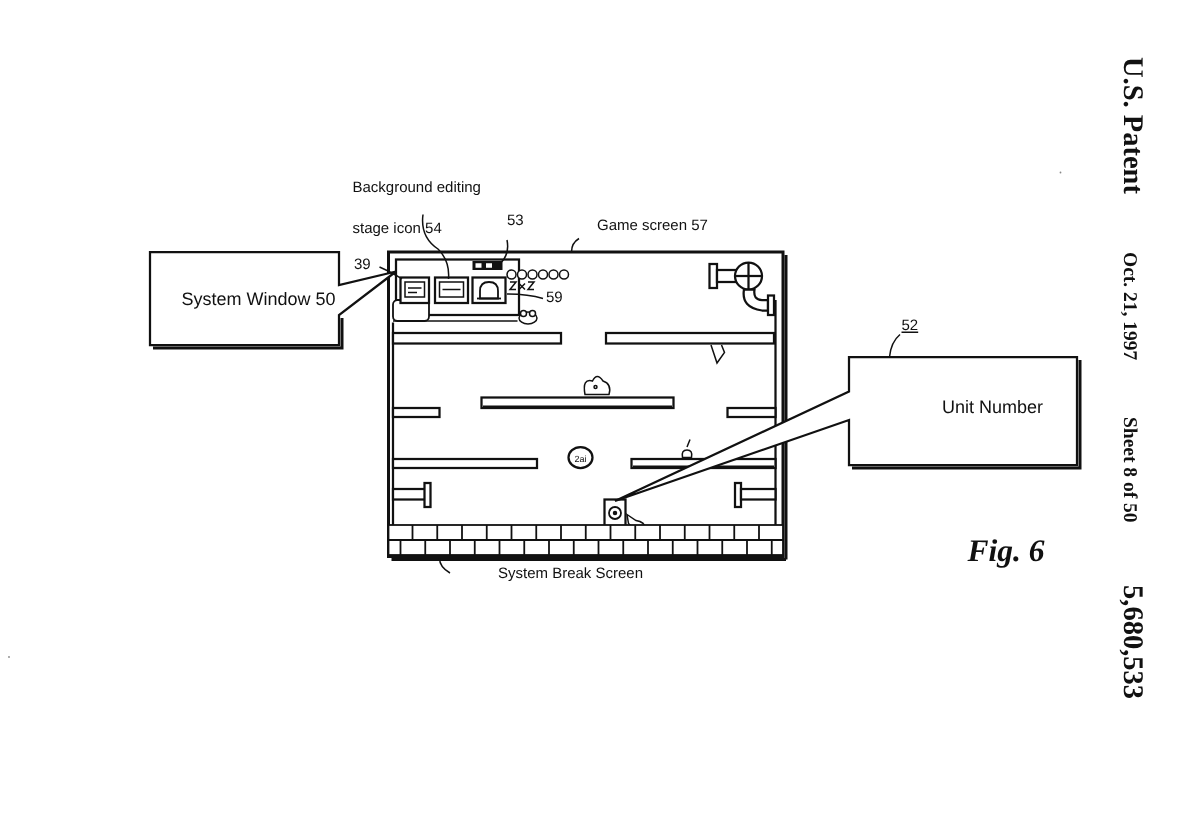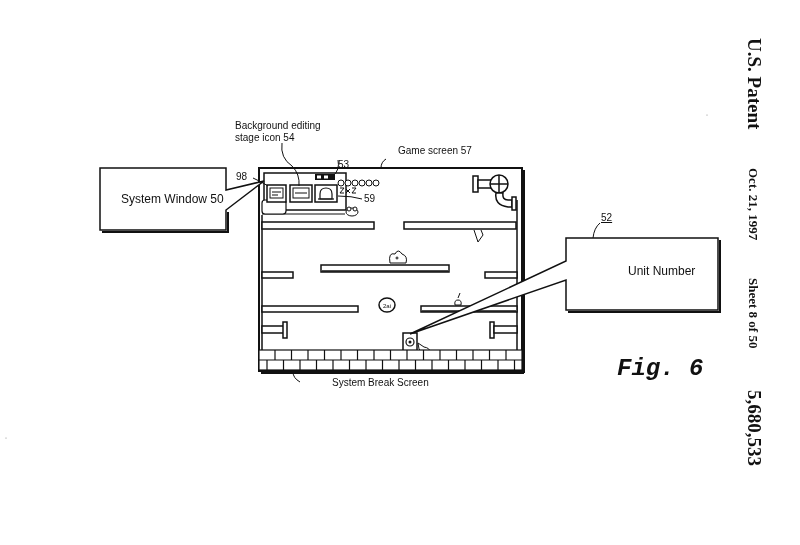--- a/index.html
+++ b/index.html
@@ -1,21 +1,21 @@
 <!DOCTYPE html>
 <html><head>
 <meta charset="utf-8">
 <style>
   html, body { margin: 0; padding: 0; background: #ffffff; }
   body { width: 800px; height: 545px; position: relative; overflow: hidden; font-family: "Liberation Sans", sans-serif; color: #111; }
   .abs { position: absolute; }
   .label { font-size: 10px; color: #111; white-space: nowrap; }
   .vtext { position: absolute; transform: rotate(90deg); transform-origin: left top; font-family: "Liberation Serif", serif; white-space: nowrap; color: #111; }
   .callout-text { position: absolute; font-size: 12px; white-space: nowrap; }
-  .fig { position: absolute; font-family: Liberation Mono, monospace; font-weight: bold; font-style: italic; font-size: 24px; }
+  .fig { position: absolute; font-family: Liberation Serif, serif; font-weight: bold; font-style: italic; font-size: 21px; margin-left: 28px; }
   svg { position: absolute; left: 0; top: 0; }
 </style>
 </head>
 <body>
 
 <div class="vtext" style="left:765px; top:38px; font-size:19px; font-weight:bold;">U.S. Patent</div>
 <div class="vtext" style="left:761px; top:168px; font-size:13px; font-weight:bold;">Oct. 21, 1997</div>
 <div class="vtext" style="left:761px; top:278px; font-size:13px; font-weight:bold;">Sheet 8 of 50</div>
 <div class="vtext" style="left:765px; top:390px; font-size:19px; font-weight:bold;">5,680,533</div>
 
@@ -179,23 +179,23 @@
   <path d="M338 196 Q352 196 362 199" fill="none" stroke="#111" stroke-width="1"></path>
   <path d="M386 159 Q381 162 381 168" fill="none" stroke="#111" stroke-width="1"></path>
   <path d="M293 372 Q293 378 300 382" fill="none" stroke="#111" stroke-width="1"></path>
   <path d="M600 223 Q594 228 593 238" fill="none" stroke="#111" stroke-width="1"></path>
 
   <circle cx="707" cy="115" r="0.6" fill="#888"></circle>
   <circle cx="6" cy="438" r="0.6" fill="#888"></circle>
 </svg>
 
 <div class="abs label" style="left:235px; top:120px;">Background editing</div>
-<div class="abs label" style="left:235px; top:132px;text-align:right;">stage icon 54</div>
-<div class="abs label" style="left:338px; top:159px;">53</div>
-<div class="abs label" style="left:236px; top:171px;">98</div>
+<div class="abs label" style="left:235px; top:147px;text-align:right;">stage icon 54</div>
+<div class="abs label" style="left:338px; top:142px;">53</div>
+<div class="abs label" style="left:236px; top:171px;">39</div>
 <div class="abs label" style="left:364px; top:193px;">59</div>
 <div class="abs label" style="left:398px; top:145px;">Game screen 57</div>
 <div class="abs label" style="left:332px; top:377px;">System Break Screen</div>
 <div class="abs label" style="left:601px; top:212px;text-decoration:underline;">52</div>
 
 <div class="callout-text" style="left:121px; top:192px;">System Window 50</div>
 <div class="callout-text" style="left:607px; top:264px;padding-left:21px;">Unit Number</div>
 
 <div class="fig" style="left:617px; top:355px;">Fig. 6</div>
 

